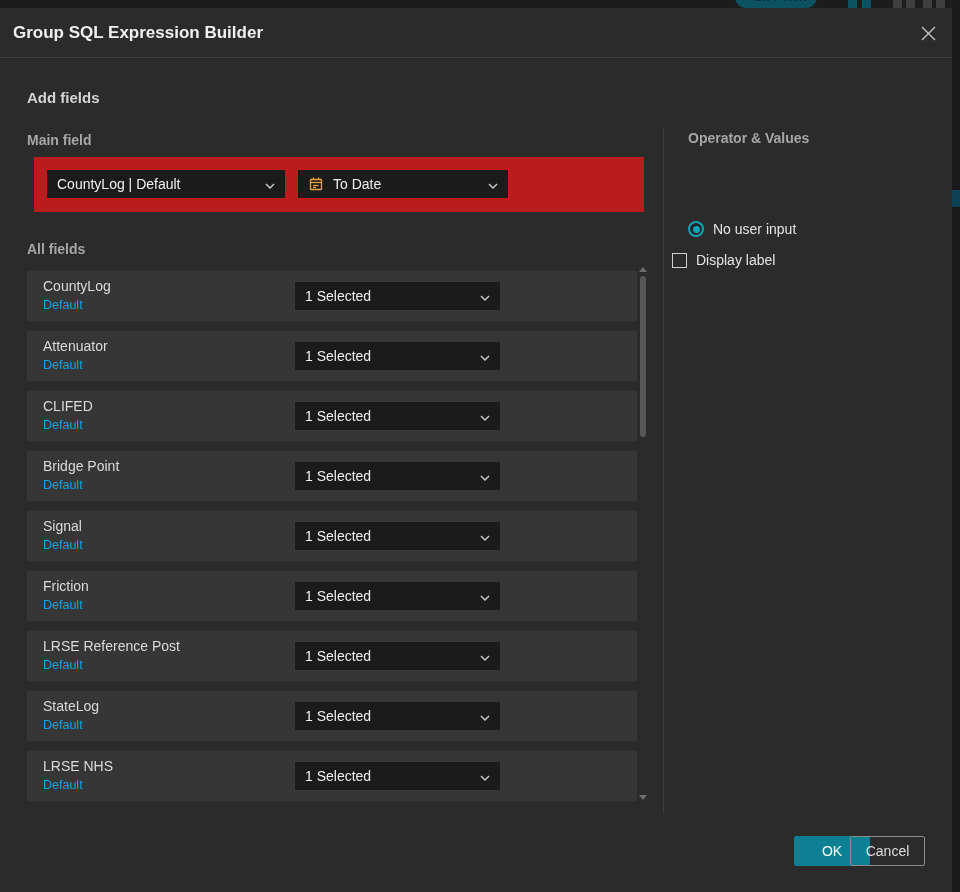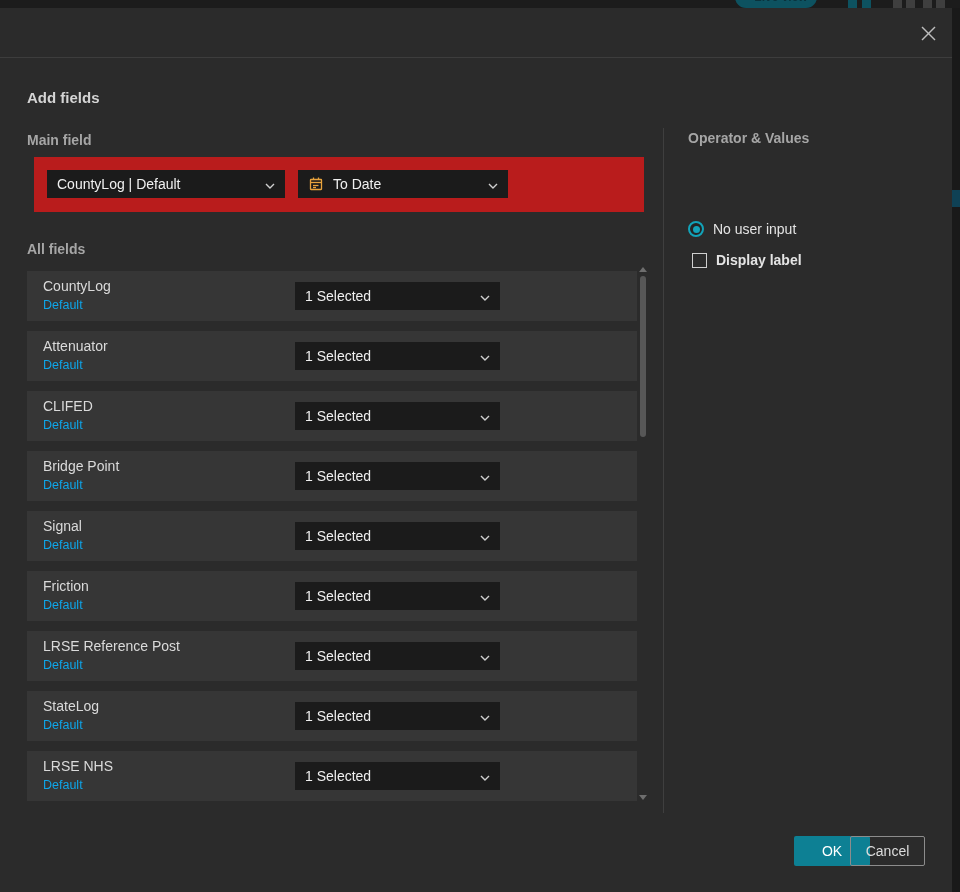--- a/index.html
+++ b/index.html
@@ -66,22 +66,22 @@
     background: #3f3f3f; }
 
   
   .dd-operator { left: 687px; top: 150px; width: 240px; }
   .radio-row { position: absolute; left: 688px; top: 213px; display: flex;
     align-items: center; cursor: pointer; }
   .radio-outer { width: 16px; height: 16px; border: 2px solid #12a3b9; border-radius: 50%;
     background: #242424; display: flex; align-items: center; justify-content: center; }
   .radio-inner { width: 7px; height: 7px; border-radius: 50%; background: #12a3b9; }
   .radio-label { margin-left: 9px; font-size: 14px; color: #e4e4e4; }
-  .check-row { position: absolute; left: 692px; top: 244px; display: flex;
-    align-items: center; cursor: pointer; font-weight: bold; }
+  .check-row { position: absolute; left: 672px; top: 244px; display: flex;
+    align-items: center; cursor: pointer; }
   .checkbox { width: 15px; height: 15px; border: 1.5px solid #cfcfcf; background: transparent; }
   .check-label { margin-left: 9px; font-size: 14px; color: #e4e4e4; }
 
   
   .btn { position: absolute; top: 828px; height: 30px; font-size: 14px; border-radius: 2px;
     display: flex; align-items: center; justify-content: center; cursor: pointer; }
   .btn-ok { left: 766px; width: 76px; background: #0d8094; color: #ffffff; border: none; margin-left: 28px; }
   .btn-cancel { left: 850px; width: 75px; background: transparent; color: #dcdcdc;
     border: 1px solid #8c8c8c; }
 </style>
@@ -103,20 +103,21 @@
     <div class="tbar gray" style="left:936px"></div>
   </div>
 
   <div class="backdrop-right">
     <div class="teal-sliver"></div>
   </div>
 
   <div class="dialog">
 
     <div class="dlg-header">
+      <div class="dlg-title">Group SQL Expression Builder</div>
       <div class="dlg-close">
         <svg width="17" height="17" viewBox="0 0 17 17">
           <line x1="2" y1="2" x2="15" y2="15" stroke="#bdbdbd" stroke-width="1.4"></line>
           <line x1="15" y1="2" x2="2" y2="15" stroke="#bdbdbd" stroke-width="1.4"></line>
         </svg>
       </div>
     </div>
 
     <div class="section-title">Add fields</div>
 

